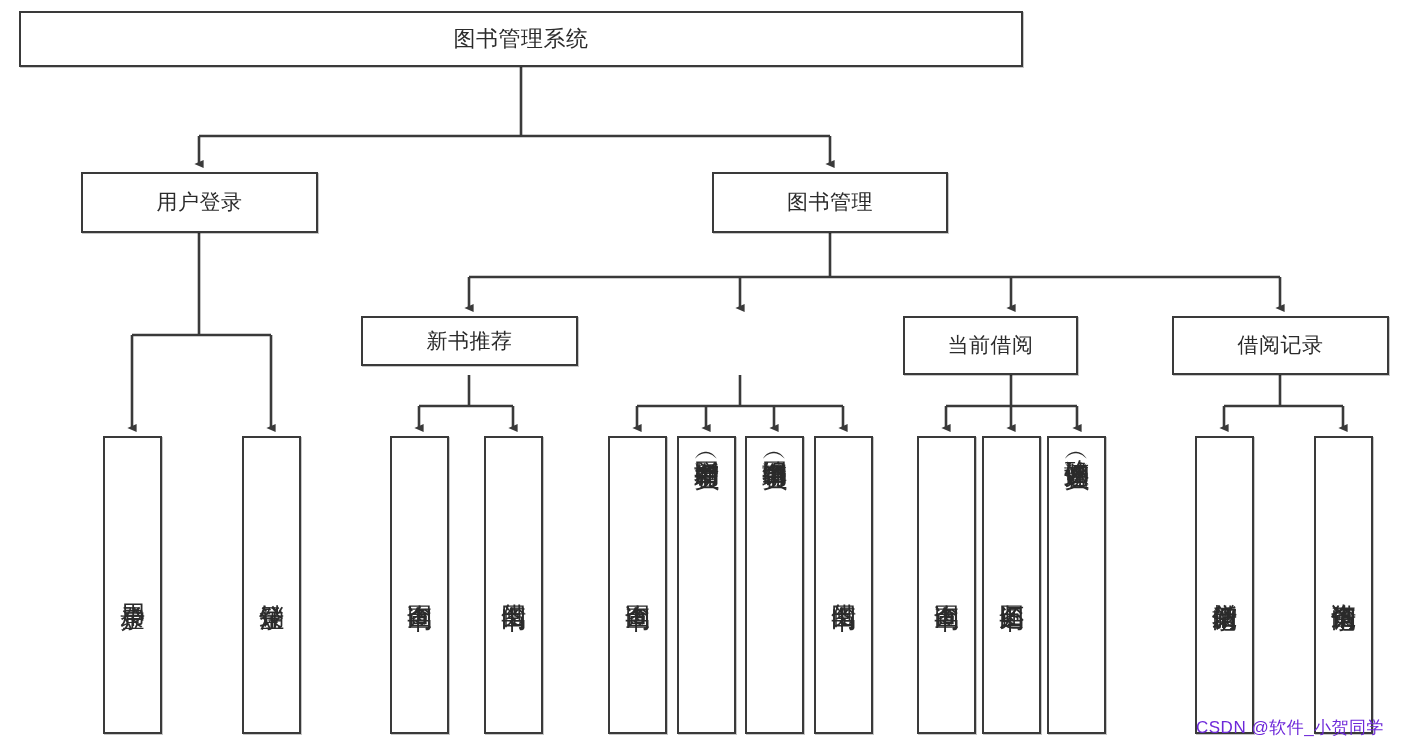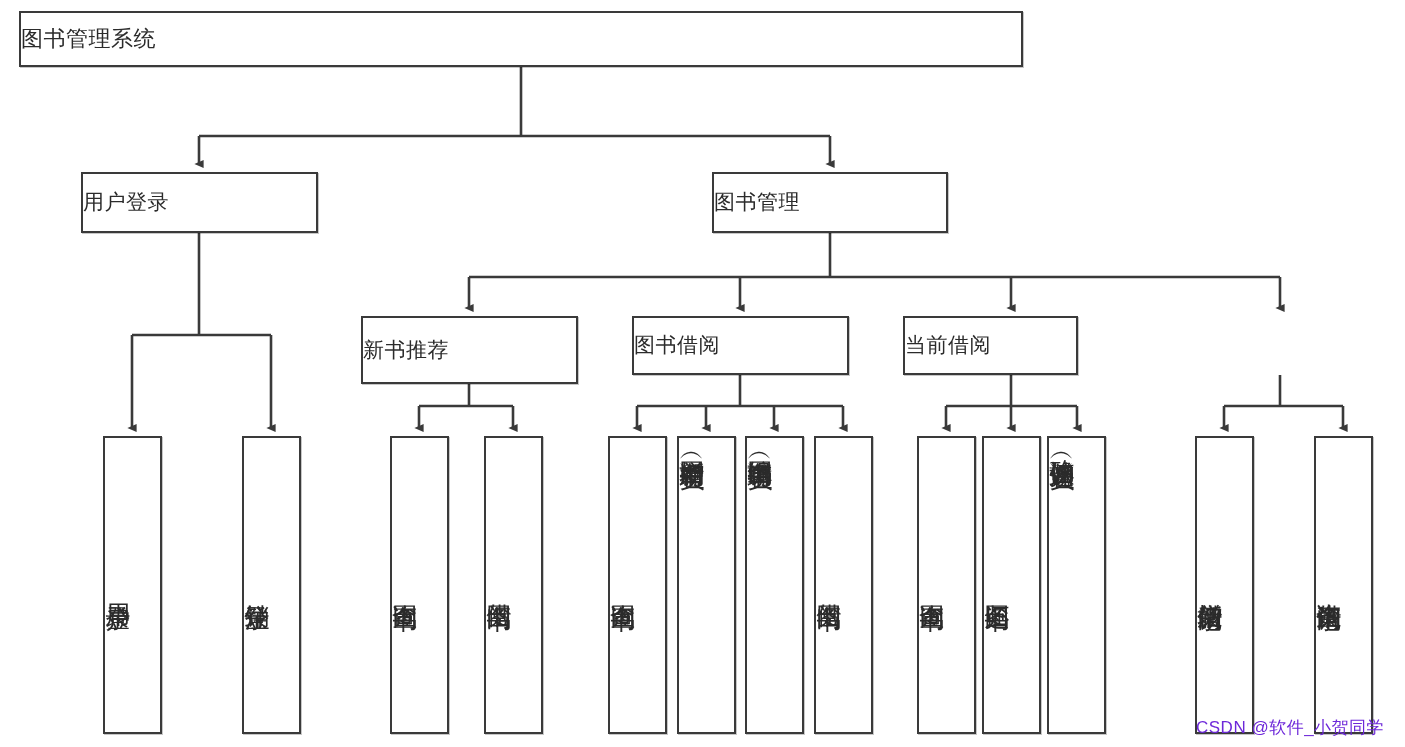--- a/index.html
+++ b/index.html
@@ -26,21 +26,21 @@
     height: 747px;
     pointer-events: none;
   }
   .node {
     position: absolute;
     box-sizing: border-box;
     border: 2px solid #3a3a3a;
     background: #ffffff;
     display: flex;
     align-items: center;
-    justify-content: flex-start;
+    justify-content: center;
     color: #2b2b2b;
     box-shadow: 1px 1px 0 0 rgba(0,0,0,0.22);
   }
   .node .lbl {
     display: block;
     line-height: 1.08;
     letter-spacing: 0.5px;
   }
   
   .node.h .lbl {
@@ -133,32 +133,32 @@
   </div>
 
   <div class="node h" style="left:81px; top:172px; width:237px; height:61px;">
     <span class="lbl">用户登录</span>
   </div>
 
   <div class="node h" style="left:712px; top:172px; width:236px; height:61px;">
     <span class="lbl">图书管理</span>
   </div>
 
-  <div class="node h" style="left:361px; top:316px; width:217px; height:68px;">
+  <div class="node h" style="left:361px; top:316px; width:217px; height:50px;">
     <span class="lbl">新书推荐</span>
   </div>
 
-  <div class="node h" style="left:632px; top:316px; width:217px; height:59px;">
-    <span class="lbl">图书借阅</span>
-  </div>
 
   <div class="node h" style="left:903px; top:316px; width:175px; height:59px;">
     <span class="lbl">当前借阅</span>
   </div>
 
+  <div class="node h" style="left:1172px; top:316px; width:217px; height:59px;">
+    <span class="lbl">借阅记录</span>
+  </div>
 
   <div class="node v center" style="left:103px; top:436px; width:59px; height:298px;">
     <span class="lbl">用户登录</span>
   </div>
 
   <div class="node v center" style="left:242px; top:436px; width:59px; height:298px;">
     <span class="lbl">注销登录</span>
   </div>
 
   <div class="node v center" style="left:390px; top:436px; width:59px; height:298px;">

